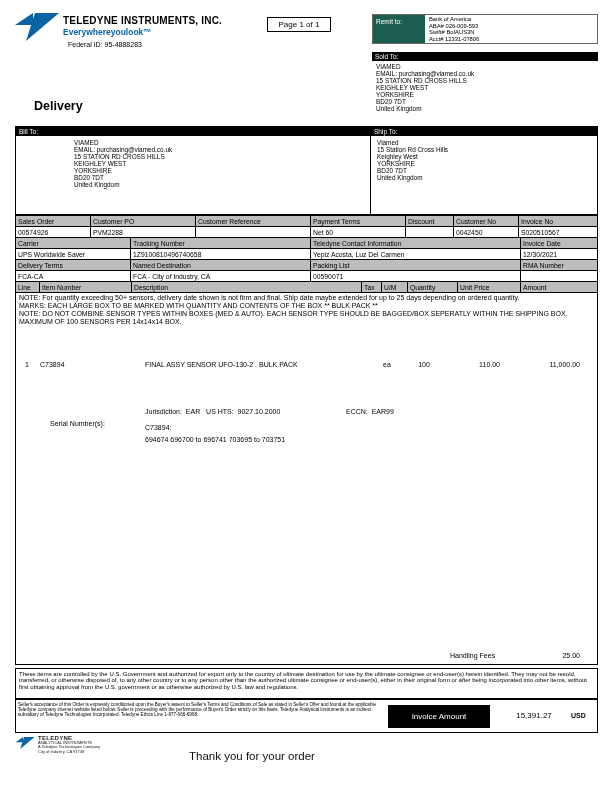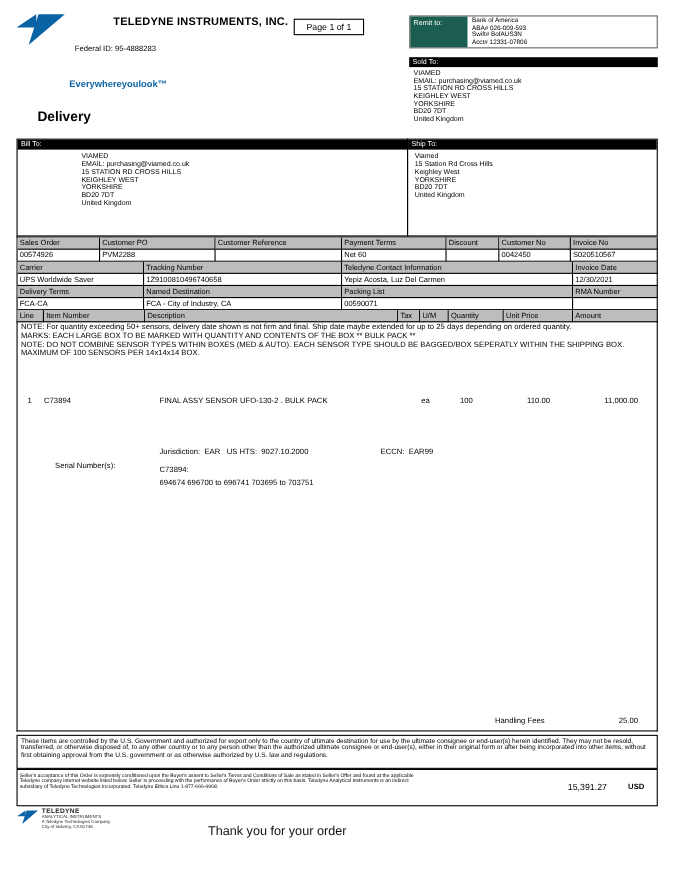--- a/index.html
+++ b/index.html
@@ -3,22 +3,22 @@
 <meta charset="utf-8">
 <style>
   * { margin:0; padding:0; box-sizing:border-box; }
   html,body { background:#ffffff; }
   .page {
     position:relative; width:612px; height:792px; background:#fff;
     font-family:"Liberation Sans", sans-serif; color:#000; font-size:7px; overflow:hidden;
   }
   
   .logo { position:absolute; left:14px; top:12px; }
-  .company-name { position:absolute; left:63px; top:15px; font-size:10px; font-weight:bold; letter-spacing:.2px;margin-left:40px; }
-  .tagline { position:absolute; left:63px; top:27px; font-size:8.5px; font-weight:bold; color:#0a63a5;margin-top:44px; }
+  .company-name { position:absolute; left:63px; top:15px; font-size:10px; font-weight:bold; letter-spacing:.2px; }
+  .tagline { position:absolute; left:63px; top:27px; font-size:8.5px; font-weight:bold; color:#0a63a5; }
   .federal-id { position:absolute; left:68px; top:41px; font-size:7px; }
   .pagebox { position:absolute; left:267px; top:17px; width:64px; height:15px; border:1px solid #000; font-size:8px; text-align:center; line-height:13px; }
   .remit-wrap { position:absolute; left:372px; top:14px; width:226px; height:30px; border:1px solid #666; display:flex; background:#fff; }
   .remit-badge { width:52px; background:#1b5e4f; color:#fff; font-size:6.5px; padding:3px 3px; }
   .bank { padding:1px 4px; font-size:5.8px; line-height:6.6px; }
   .bar { background:#000; color:#fff; font-size:6.5px; height:9px; line-height:9px; padding-left:3px; }
   .soldto-bar { position:absolute; left:372px; top:52px; width:226px; }
   .addr { font-size:6.4px; line-height:7px; }
   .soldto-lines { position:absolute; left:376px; top:63px; }
   .invoice-title { position:absolute; left:34px; top:99px; font-size:12.5px; font-weight:bold; }
@@ -207,20 +207,21 @@
     <div class="abs i-sernum">694674 696700 to 696741 703695 to 703751</div>
 
     <div class="abs handling-label">Handling Fees</div>
     <div class="abs handling-value">25.00</div>
   </div>
 
   <div class="exportbox">These items are controlled by the U.S. Government and authorized for export only to the country of ultimate destination for use by the ultimate consignee or end-user(s) herein identified. They may not be resold, transferred, or otherwise disposed of, to any other country or to any person other than the authorized ultimate consignee or end-user(s), either in their original form or after being incorporated into other items, without first obtaining approval from the U.S. government or as otherwise authorized by U.S. law and regulations.</div>
 
   <div class="termsrow">
     <div class="terms-text">Seller's acceptance of this Order is expressly conditioned upon the Buyer's assent to Seller's Terms and Conditions of Sale as stated in Seller's Offer and found at the applicable Teledyne company internet website listed below. Seller is proceeding with the performance of Buyer's Order strictly on this basis. Teledyne Analytical Instruments is an indirect subsidiary of Teledyne Technologies Incorporated. Teledyne Ethics Line 1-877-666-6968.</div>
+    <div class="inv-amt-box">Invoice Amount</div>
     <div class="inv-amt-val">15,391.27</div>
     <div class="currency">USD</div>
   </div>
 
   <div class="brandblock">
     <span>
       <svg width="20" height="14" viewBox="0 0 46 30" aria-hidden="true">
         <polygon points="1,13 19,1 19,13" fill="#0a63a5"></polygon>
         <polygon points="21,1 45,1 12,29" fill="#0a63a5"></polygon>
       </svg>

